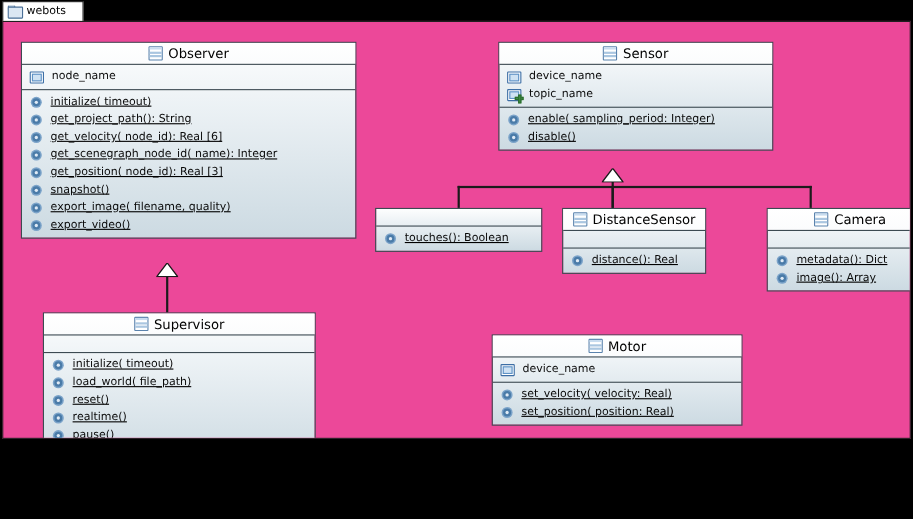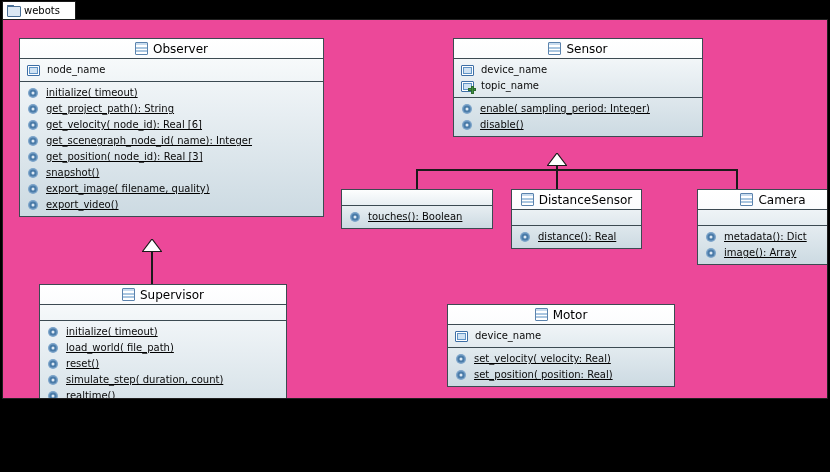--- a/index.html
+++ b/index.html
@@ -342,30 +342,20 @@
           <span class="txt">reset()</span>
         </div>
         <div class="row">
           <span class="gear-ico">
             <svg width="12" height="12" viewBox="0 0 12 12">
                 <circle cx="6" cy="6" r="5" fill="#7ba3c9"></circle>
                 <circle cx="6" cy="6" r="3.6" fill="#4a7ba8"></circle>
                 <circle cx="6" cy="6" r="1.5" fill="#dfeaf5"></circle>
               </svg>
           </span>
-          <span class="txt">simulate_step(  duration,   count)</span>
-        </div>
-        <div class="row">
-          <span class="gear-ico">
-            <svg width="12" height="12" viewBox="0 0 12 12">
-                <circle cx="6" cy="6" r="5" fill="#7ba3c9"></circle>
-                <circle cx="6" cy="6" r="3.6" fill="#4a7ba8"></circle>
-                <circle cx="6" cy="6" r="1.5" fill="#dfeaf5"></circle>
-              </svg>
-          </span>
           <span class="txt">realtime()</span>
         </div>
         <div class="row">
           <span class="gear-ico">
             <svg width="12" height="12" viewBox="0 0 12 12">
                 <circle cx="6" cy="6" r="5" fill="#7ba3c9"></circle>
                 <circle cx="6" cy="6" r="3.6" fill="#4a7ba8"></circle>
                 <circle cx="6" cy="6" r="1.5" fill="#dfeaf5"></circle>
               </svg>
           </span>

